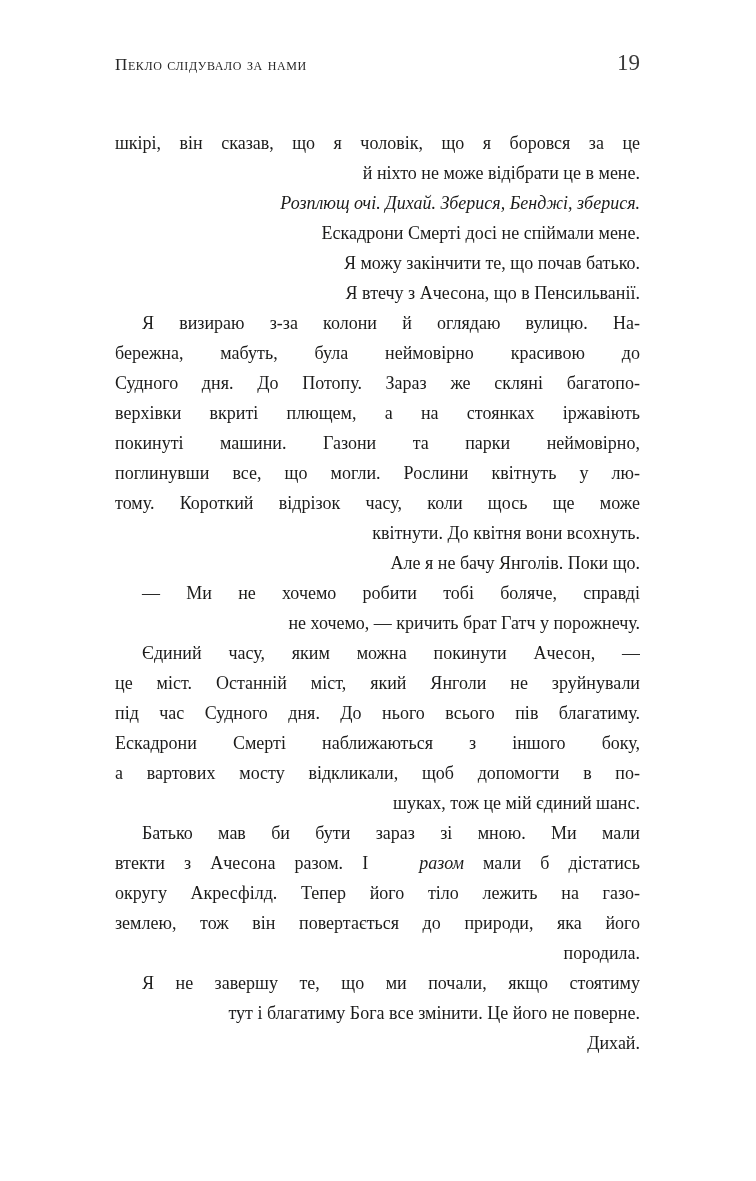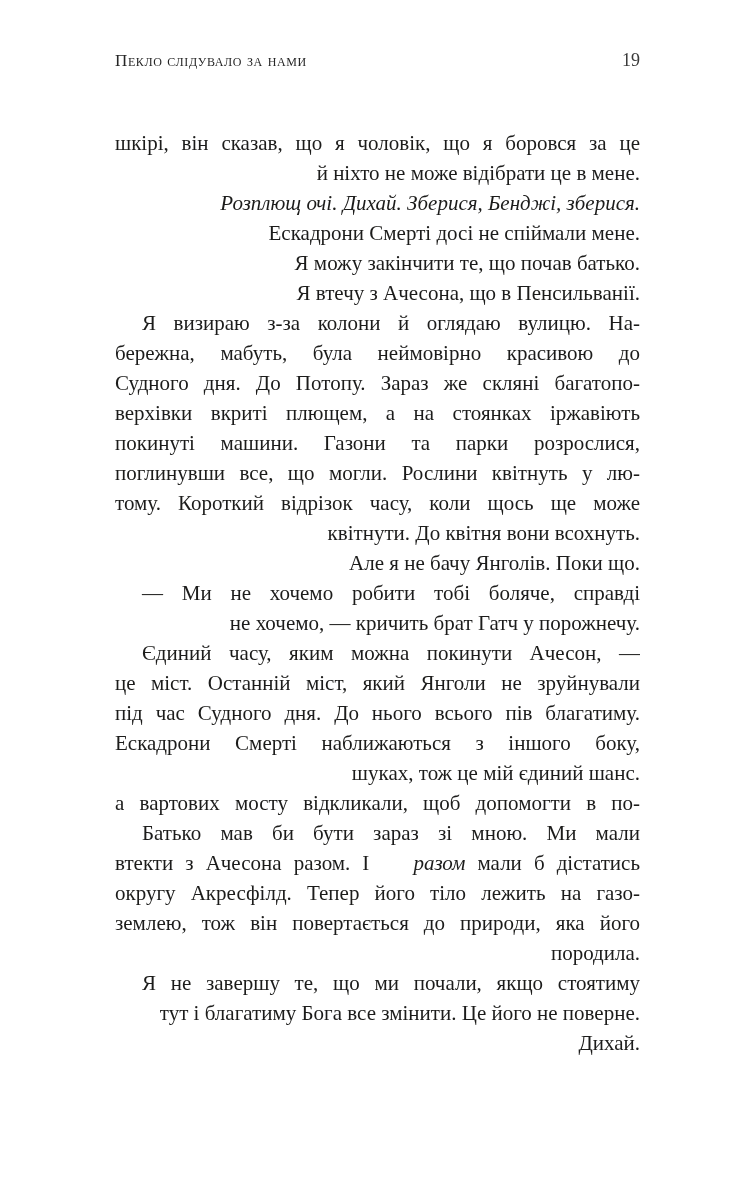--- a/index.html
+++ b/index.html
@@ -26,29 +26,29 @@
     align-items: baseline;
   }
   .running-title {
     font-size: 17px;
     font-variant: small-caps;
     letter-spacing: 0.6px;
     color: #262626;
     white-space: nowrap;
   }
   .page-number {
-    font-size: 18px;
+    font-size: 23px;
     color: #3a3a3a;
   }
   .body-text {
     position: absolute;
     top: 128px;
     left: 115px;
     width: 525px;
-    font-size: 21px;
+    font-size: 18px;
   }
   .line {
     height: 30px;
     line-height: 30px;
     overflow: hidden;
     text-align: right;
     white-space: nowrap;
   }
   .line.stretch {
     white-space: normal;
@@ -75,33 +75,33 @@
       <div class="line stretch"><span>шкірі, він сказав, що я чоловік, що я боровся за це</span></div>
       <div class="line"><span>й ніхто не може відібрати це в мене.</span></div>
       <div class="line indent"><span class="it">Розплющ очі. Дихай. Зберися, Бенджі, зберися.</span></div>
       <div class="line indent"><span>Ескадрони Смерті досі не спіймали мене.</span></div>
       <div class="line indent"><span>Я можу закінчити те, що почав батько.</span></div>
       <div class="line indent"><span>Я втечу з Ачесона, що в Пенсильванії.</span></div>
       <div class="line indent stretch"><span>Я визираю з-за колони й оглядаю вулицю. На-</span></div>
       <div class="line stretch"><span>бережна, мабуть, була неймовірно красивою до</span></div>
       <div class="line stretch"><span>Судного дня. До Потопу. Зараз же скляні багатопо-</span></div>
       <div class="line stretch"><span>верхівки вкриті плющем, а на стоянках іржавіють</span></div>
-      <div class="line stretch"><span>покинуті машини. Газони та парки розрослися,</span></div>
+      <div class="line stretch"><span>покинуті машини. Газони та парки неймовірно,</span></div>
       <div class="line stretch"><span>поглинувши все, що могли. Рослини квітнуть у лю-</span></div>
       <div class="line stretch"><span>тому. Короткий відрізок часу, коли щось ще може</span></div>
       <div class="line"><span>квітнути. До квітня вони всохнуть.</span></div>
       <div class="line indent"><span>Але я не бачу Янголів. Поки що.</span></div>
       <div class="line indent stretch"><span>— Ми не хочемо робити тобі боляче, справді</span></div>
       <div class="line"><span>не хочемо, — кричить брат Гатч у порожнечу.</span></div>
       <div class="line indent stretch"><span>Єдиний часу, яким можна покинути Ачесон, —</span></div>
       <div class="line stretch"><span>це міст. Останній міст, який Янголи не зруйнували</span></div>
       <div class="line stretch"><span>під час Судного дня. До нього всього пів благатиму.</span></div>
       <div class="line stretch"><span>Ескадрони Смерті наближаються з іншого боку,</span></div>
+      <div class="line stretch"><span>а вартових мосту відкликали, щоб допомогти в по-</span></div>
       <div class="line"><span>шуках, тож це мій єдиний шанс.</span></div>
-      <div class="line stretch"><span>а вартових мосту відкликали, щоб допомогти в по-</span></div>
       <div class="line indent stretch"><span>Батько мав би бути зараз зі мною. Ми мали</span></div>
       <div class="line stretch"><span>втекти з Ачесона разом. І </span><span class="it">разом</span><span> мали б дістатись</span></div>
       <div class="line stretch"><span>округу Акресфілд. Тепер його тіло лежить на газо-</span></div>
       <div class="line stretch"><span>землею, тож він повертається до природи, яка його</span></div>
       <div class="line"><span>породила.</span></div>
       <div class="line indent stretch"><span>Я не завершу те, що ми почали, якщо стоятиму</span></div>
       <div class="line"><span>тут і благатиму Бога все змінити. Це його не поверне.</span></div>
       <div class="line indent"><span>Дихай.</span></div>
     </div>
 </div>

